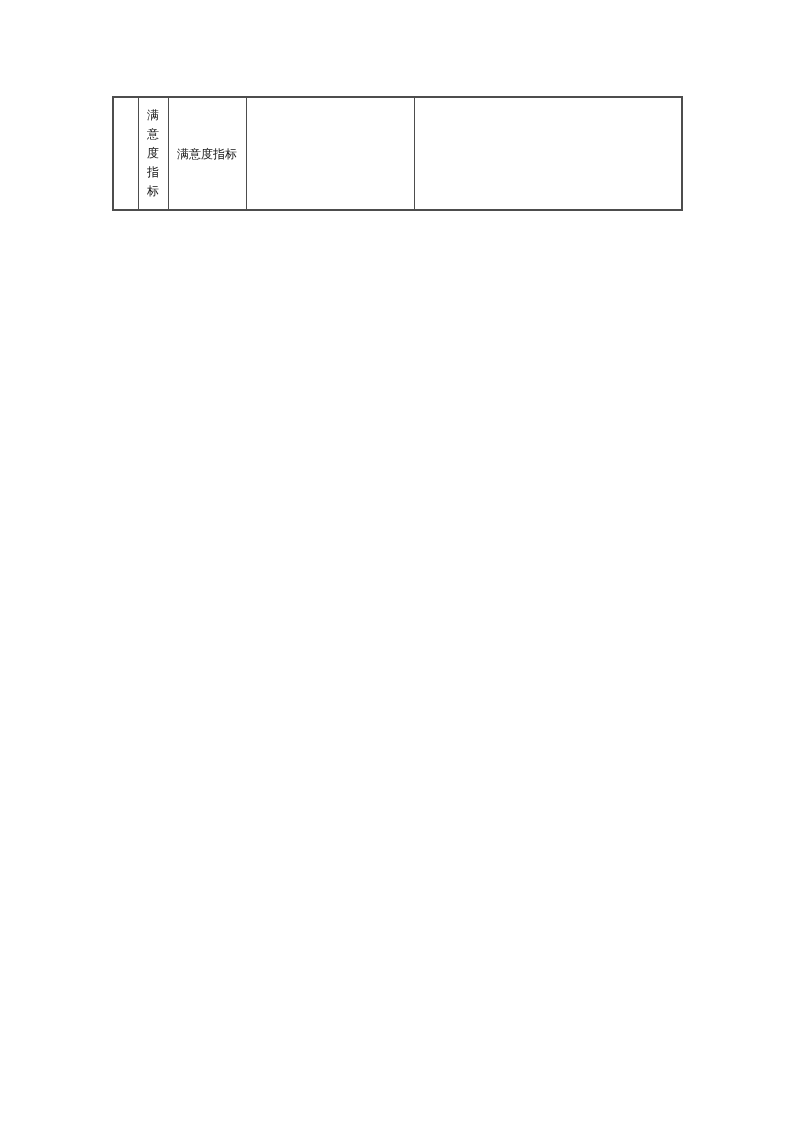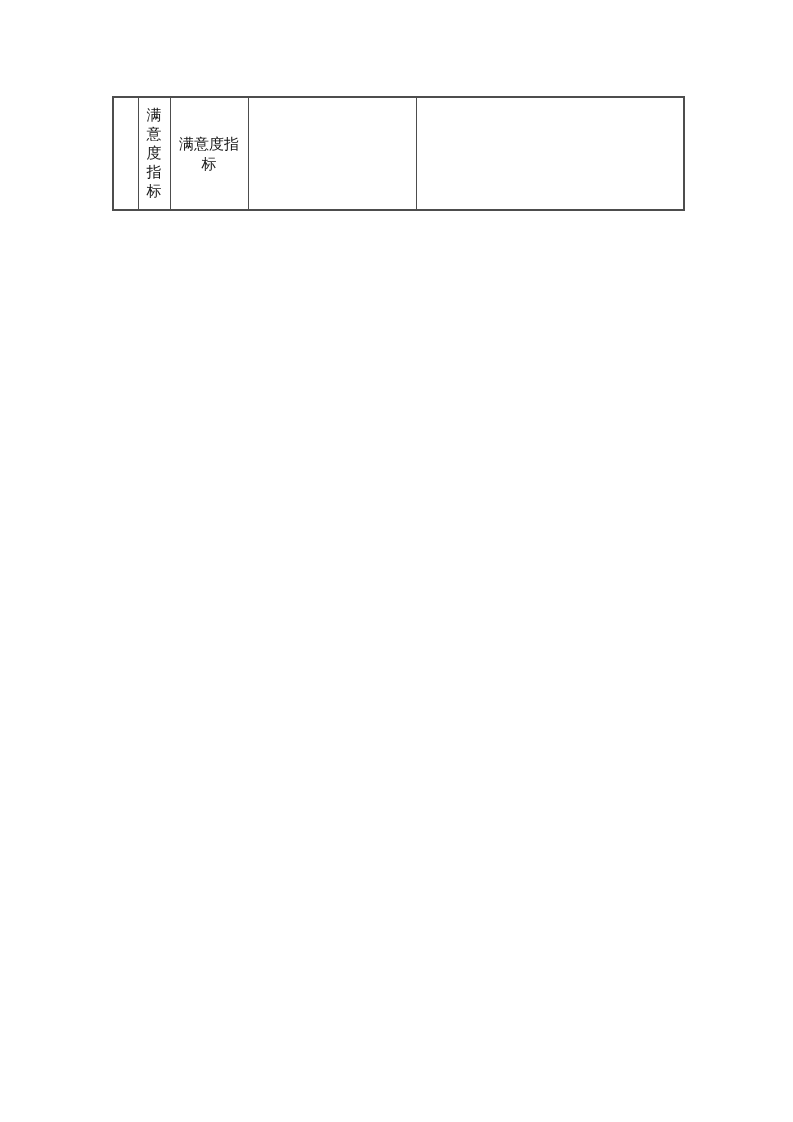--- a/index.html
+++ b/index.html
@@ -27,21 +27,21 @@
     left: 112px;
     top: 96px;
     border-collapse: collapse;
     table-layout: fixed;
     border: 2px solid #4d4d4d;
     background: #ffffff;
   }
   table.doc-table td {
     border: 1px solid #4d4d4d;
     color: #141414;
-    font-size: 15px;
+    font-size: 12px;
     text-align: center;
     vertical-align: middle;
     padding: 8px;
     overflow: hidden;
   }
   table.doc-table tr {
     height: 100px;
   }
   td.cell-vertical-label {
     line-height: 19px;

